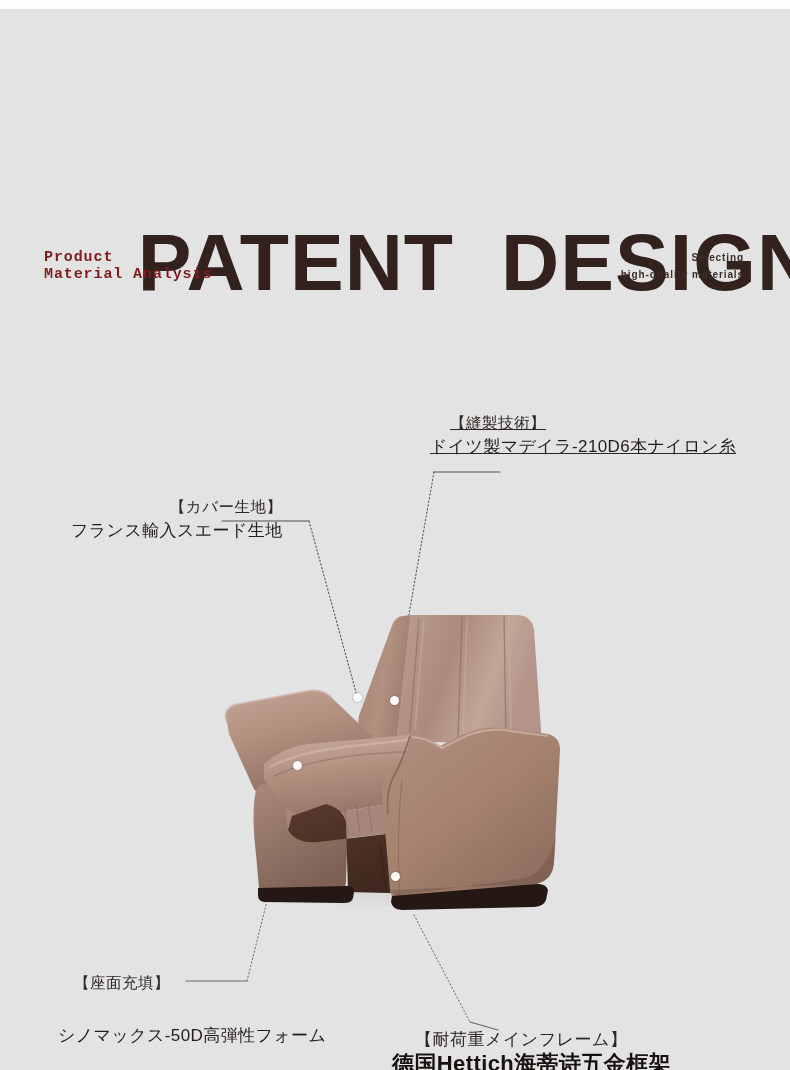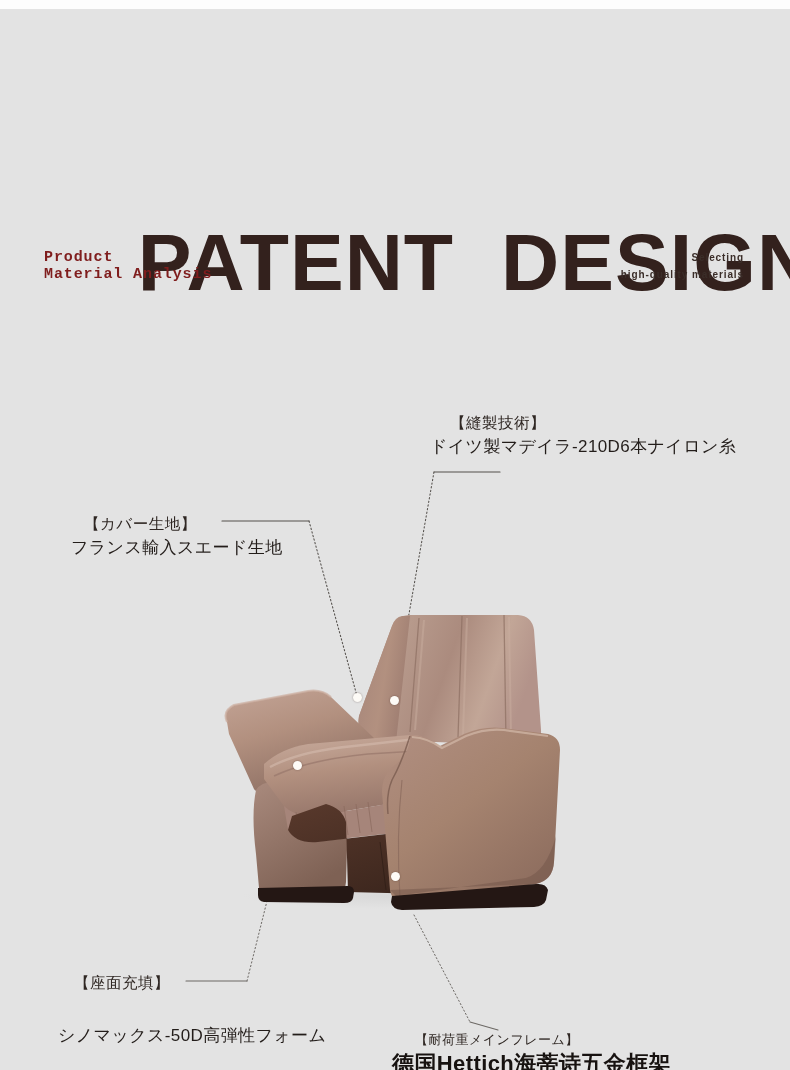--- a/index.html
+++ b/index.html
@@ -47,34 +47,34 @@
   
   .callout{position:absolute;color:#2d2622;}
   .callout .cl-title{
     font-size:15.5px;font-weight:500;letter-spacing:.5px;
     color:#2f2723;line-height:22px;white-space:nowrap;
   }
   .callout .cl-body{
     font-size:17px;font-weight:400;letter-spacing:.4px;
     color:#231d1a;line-height:26px;white-space:nowrap;
   }
-  .callout.c-sewing{left:450px;top:412px;}
+  .callout.c-sewing{left:450px;top:412px;text-decoration:underline;}
   .callout.c-sewing .cl-title{margin-left:0px;}
   .callout.c-sewing .cl-body{margin-left:-20px;}
 
-  .callout.c-cover{left:84px;top:513px;}
+  .callout.c-cover{left:84px;top:496px;text-align:right;}
   .callout.c-cover .cl-title{margin-left:0px;}
   .callout.c-cover .cl-body{margin-left:-13px;font-family:Liberation Serif, serif;}
 
   .callout.c-foam{left:74px;top:973px;}
   .callout.c-foam .cl-title{margin-left:0px;font-family:Liberation Mono, monospace;}
   .callout.c-foam .cl-body{margin-left:-16px;margin-top:28px;}
 
   .callout.c-frame{left:415px;top:1030px;}
-  .callout.c-frame .cl-title{font-size:13px;line-height:19px;}
+  .callout.c-frame .cl-title{font-size:17px;line-height:19px;}
   .callout.c-frame .cl-body{
     font-size:22px;font-weight:700;line-height:30px;
     margin-left:-23px;color:#171210;
   }
 
   
   .leaders{position:absolute;left:0;top:0;width:790px;height:1070px;pointer-events:none;}
 
   
   .product{

